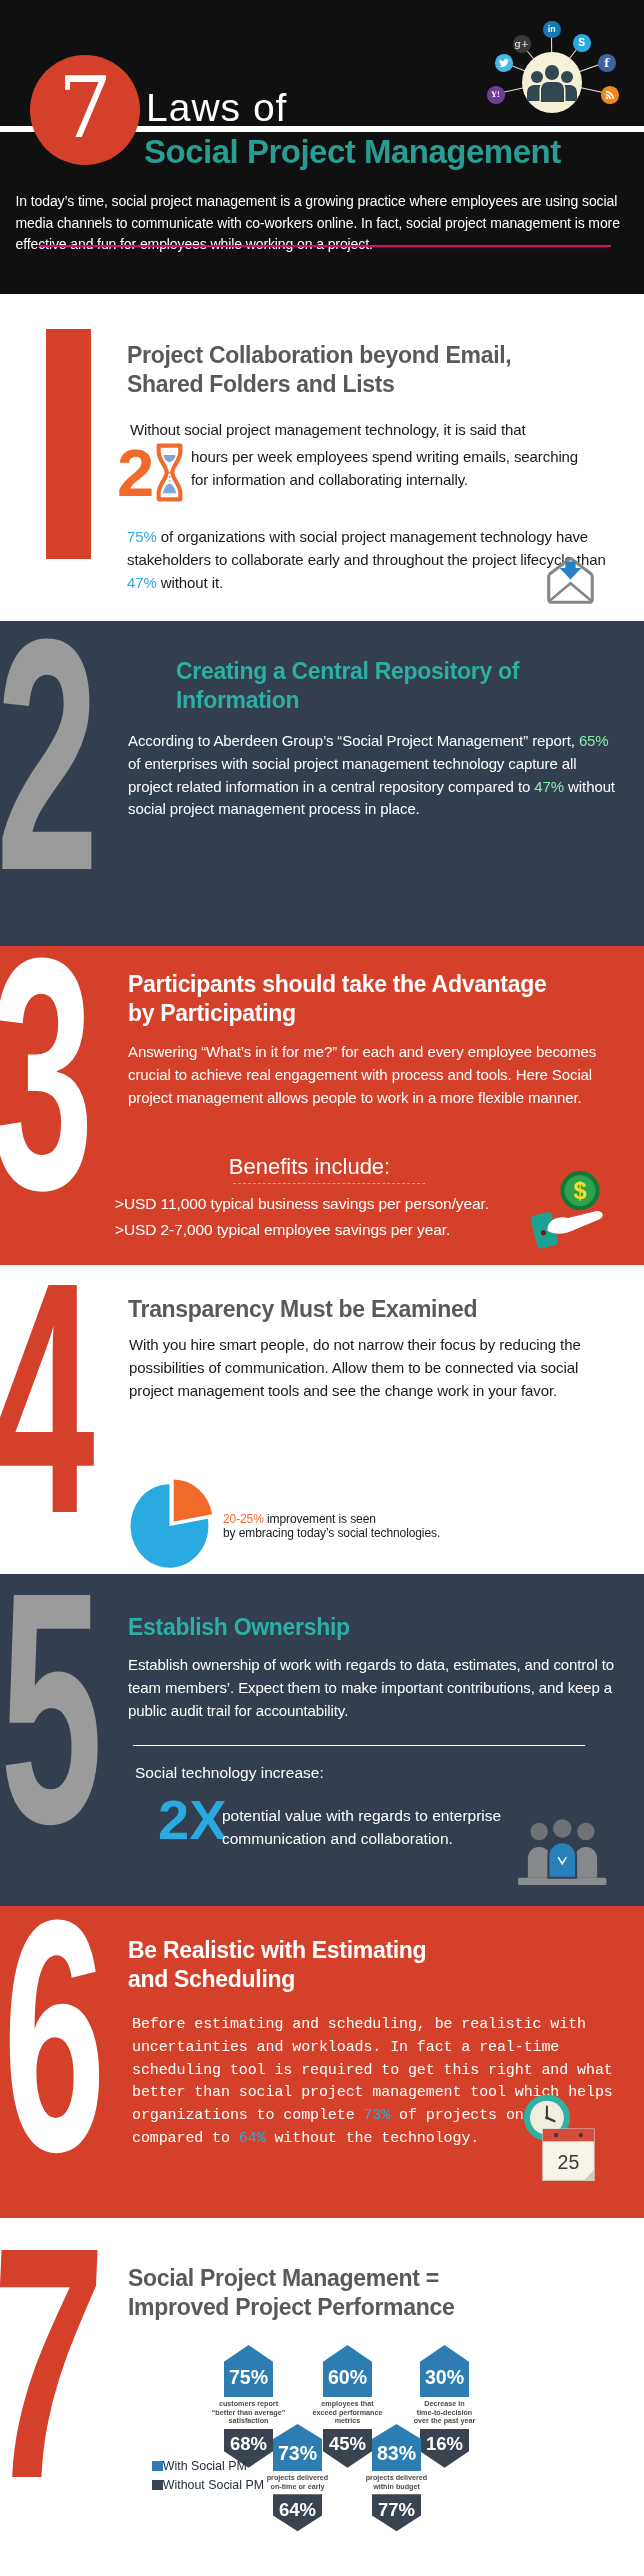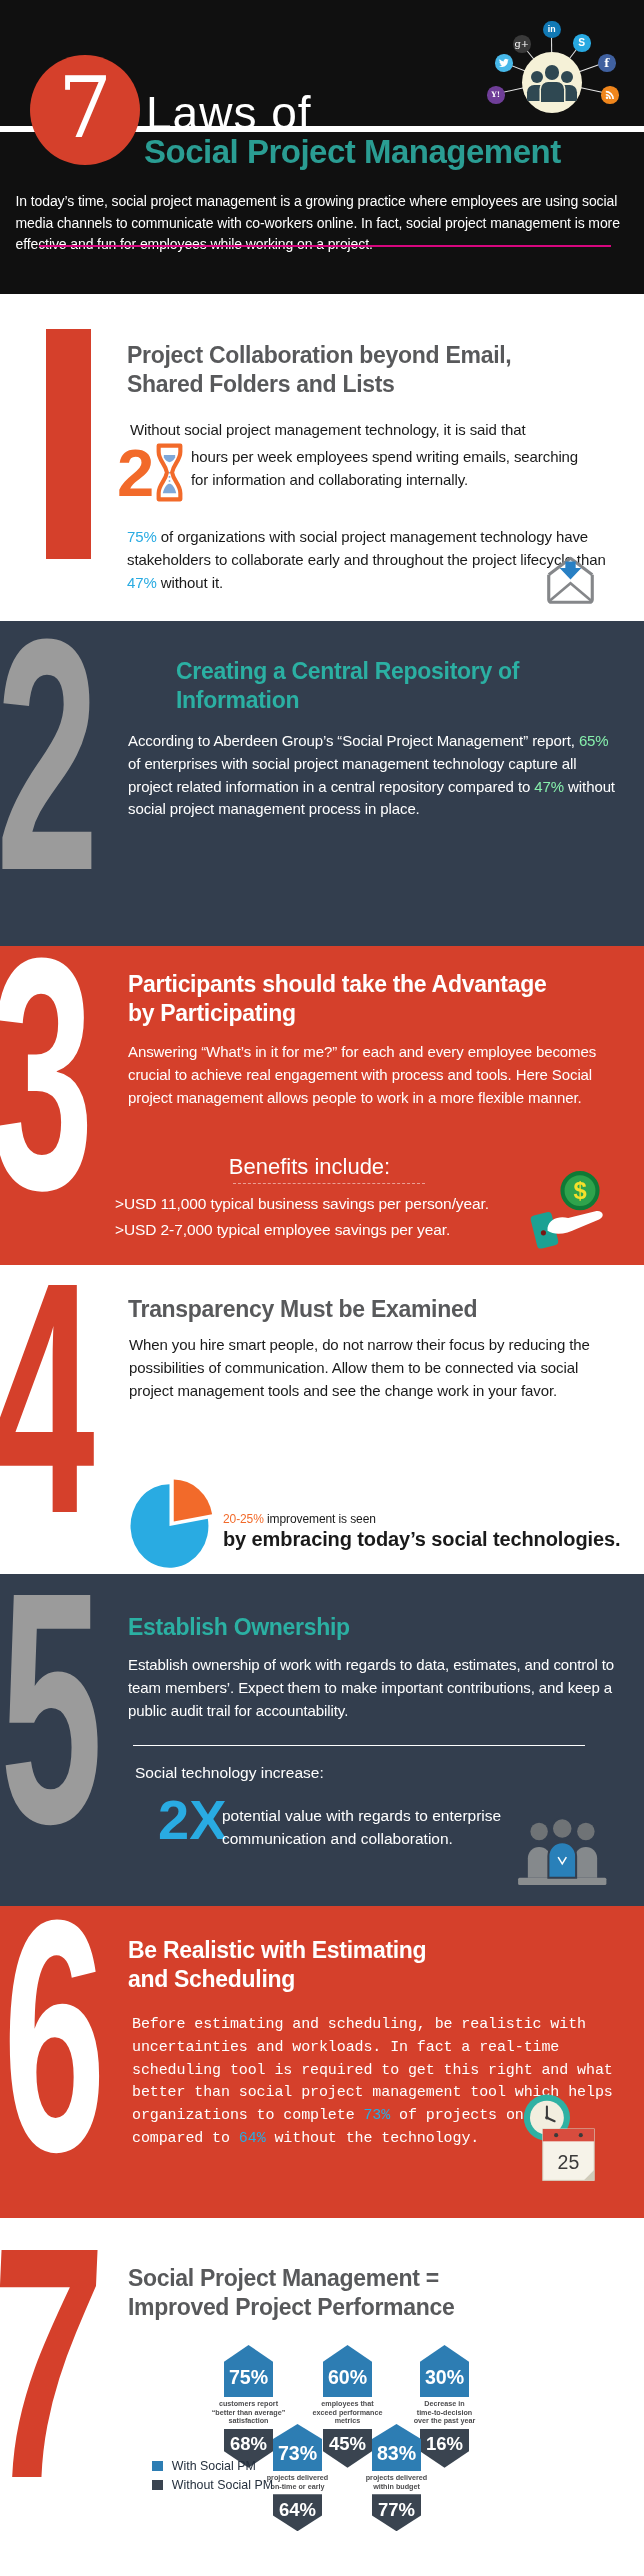--- a/index.html
+++ b/index.html
@@ -8,21 +8,21 @@
           font-family:"Liberation Sans", sans-serif; background:#fff; }
   .sec { position:relative; overflow:hidden; width:100%; }
   .pre { white-space:pre-line; }
 
   
   .header { height:294px; background:#101010; }
   .band { position:absolute; left:0; top:126px; width:100%; height:6.2px; background:#fff; z-index:1; }
   .circle7 { position:absolute; left:30px; top:55px; width:110px; height:110px; border-radius:50%;
              background:#D5402B; z-index:2; text-align:center; }
   .circle7 span { font-family:"DejaVu Serif", serif; font-size:85px; line-height:106px; color:#fff; }
-  .laws-of { position:absolute; left:146px; top:86px; font-size:46px; font-weight:300; color:#fff;
+  .laws-of { position:absolute; left:146px; top:86px; font-size:39px; font-weight:300; color:#fff;
              z-index:3; letter-spacing:1px; }
   .main-title { position:absolute; left:144px; top:133px; font-size:33px; font-weight:800;
                 color:#2A9D93; z-index:3; letter-spacing:-0.5px; }
   .intro { position:absolute; left:15.5px; top:191px; width:618px; font-size:14px; line-height:1.55;
            color:#fff; letter-spacing:-0.1px; }
   .magenta { position:absolute; left:39px; top:245px; width:572px; height:2.1px; background:#D6067E; }
 
   .spokes { position:absolute; left:479px; top:9.3px; z-index:1; }
   .hub { position:absolute; left:522px; top:52px; width:60px; height:61px; border-radius:50%;
          background:#F5F1D7; z-index:2; overflow:hidden; }
@@ -90,21 +90,21 @@
   .bl1 { left:115px; top:246px; font-size:15.5px; }
   .bl2 { left:115px; top:272px; font-size:15.5px; }
 
   
   .s4 { height:309px; }
   .s4 .numeral { left:-7.7px; top:-32px; color:#D5402B; }
   .s4 .heading { left:128px; top:30px; color:#58595B; }
   .s4 .body { left:129px; top:69px; width:497px; }
   .s4 .stat { left:129px; top:163px; }
   .note1 { left:223px; top:245px; font-size:12px; }
-  .note2 { left:223px; top:259px; font-size:20px;font-weight:bold; }
+  .note2 { left:223px; top:259px; font-size:12px; }
 
   
   .s5 { height:332px; }
   .s5 .numeral { left:0; top:-31px; color:#9B9B9B; }
   .s5 .heading { left:128px; top:39px; color:#2BB0A3; }
   .s5 .btxt { left:128px; top:80px; width:489px; }
   .hr5 { position:absolute; left:133px; top:171px; width:452px; height:1px; background:#fff; }
   .sub5 { position:absolute; left:135px; top:190px; font-size:15.5px; }
   .x2 { position:absolute; left:158px; top:218px; font-size:56px; font-weight:700;
         color:#29ABE2; line-height:1; }
@@ -128,21 +128,21 @@
         display:flex; align-items:center; justify-content:center; padding-top:13.4px; }
   .up .pct { font-size:19.6px; font-weight:700; color:#fff; }
   .mlabel { margin-top:3.1px; font-size:7.2px; line-height:1.18; color:#4D4D4F; font-weight:700;
             white-space:pre-line; }
   .down { width:49px; height:39px; margin:3.1px auto 0; background:#3A4450;
           clip-path:polygon(0 0,100% 0,100% 58%,50% 100%,0 58%);
           display:flex; align-items:flex-start; justify-content:center; padding-top:4.6px; }
   .down .pct { font-size:18.5px; font-weight:700; color:#fff; }
   .r2 .up { height:47px; padding-top:11.3px; }
   .r2 .down { height:37px; }
-  .legend-item { position:absolute; left:152px; display:flex; align-items:center; gap:9px; }
+  .legend-item { position:absolute; left:152px; display:flex; align-items:center; gap:0; }
   .li1 { top:241px; } .li2 { top:260px; }
   .swatch { width:10.8px; height:10.8px; }
   .sw1 { background:#2D7DB3; } .sw2 { background:#3A4450; }
   .legend-label { font-size:12.4px; color:#25303E; }
 </style>
 </head>
 <body>
 
 <div id="page">
 
@@ -259,21 +259,21 @@
       <text x="118" y="56" text-anchor="middle" font-size="46" font-weight="bold" fill="#F5E02B" font-family="Liberation Sans, sans-serif">$</text>
       <rect x="28" y="84" width="42" height="66" rx="8" fill="#1CA193" transform="rotate(-14 49 117)"></rect>
       <circle cx="47" cy="122" r="5" fill="#7A1512"></circle>
       <path d="M55 112 C58 96 76 88 95 93 L148 80 C162 77 168 90 155 96 L112 114 C92 124 70 128 55 118 Z" fill="#fff"></path>
     </svg>
   </div>
 
   <div class="sec s4 s-white">
     <div class="numeral">4</div>
     <div class="heading">Transparency Must be Examined</div>
-    <div class="btxt body">When you hire smart people, do not narrow their focus by reducing the possibilities of communication. Allow them to be connected via social project management tools and see the change work in your favor.</div>
+    <div class="btxt body">With you hire smart people, do not narrow their focus by reducing the possibilities of communication. Allow them to be connected via social project management tools and see the change work in your favor.</div>
     <svg class="icon-abs" style="left:122px;top:210px" width="95" height="102" viewBox="-100 -100 200 200" preserveAspectRatio="none">
       <path d="M0 0 L80.7 -14.2 A82 82 0 1 1 0 -82 Z" fill="#29ABE2"></path>
       <path d="M9 -9 L9 -91 A82 82 0 0 1 89.7 -23.2 Z" fill="#F26A2A"></path>
     </svg>
     <div class="btxt note1">
       <span class="acc-o">20-25%</span><span> improvement is seen</span>
     </div>
     <div class="btxt note2">by embracing today’s social technologies.</div>
   </div>
 

